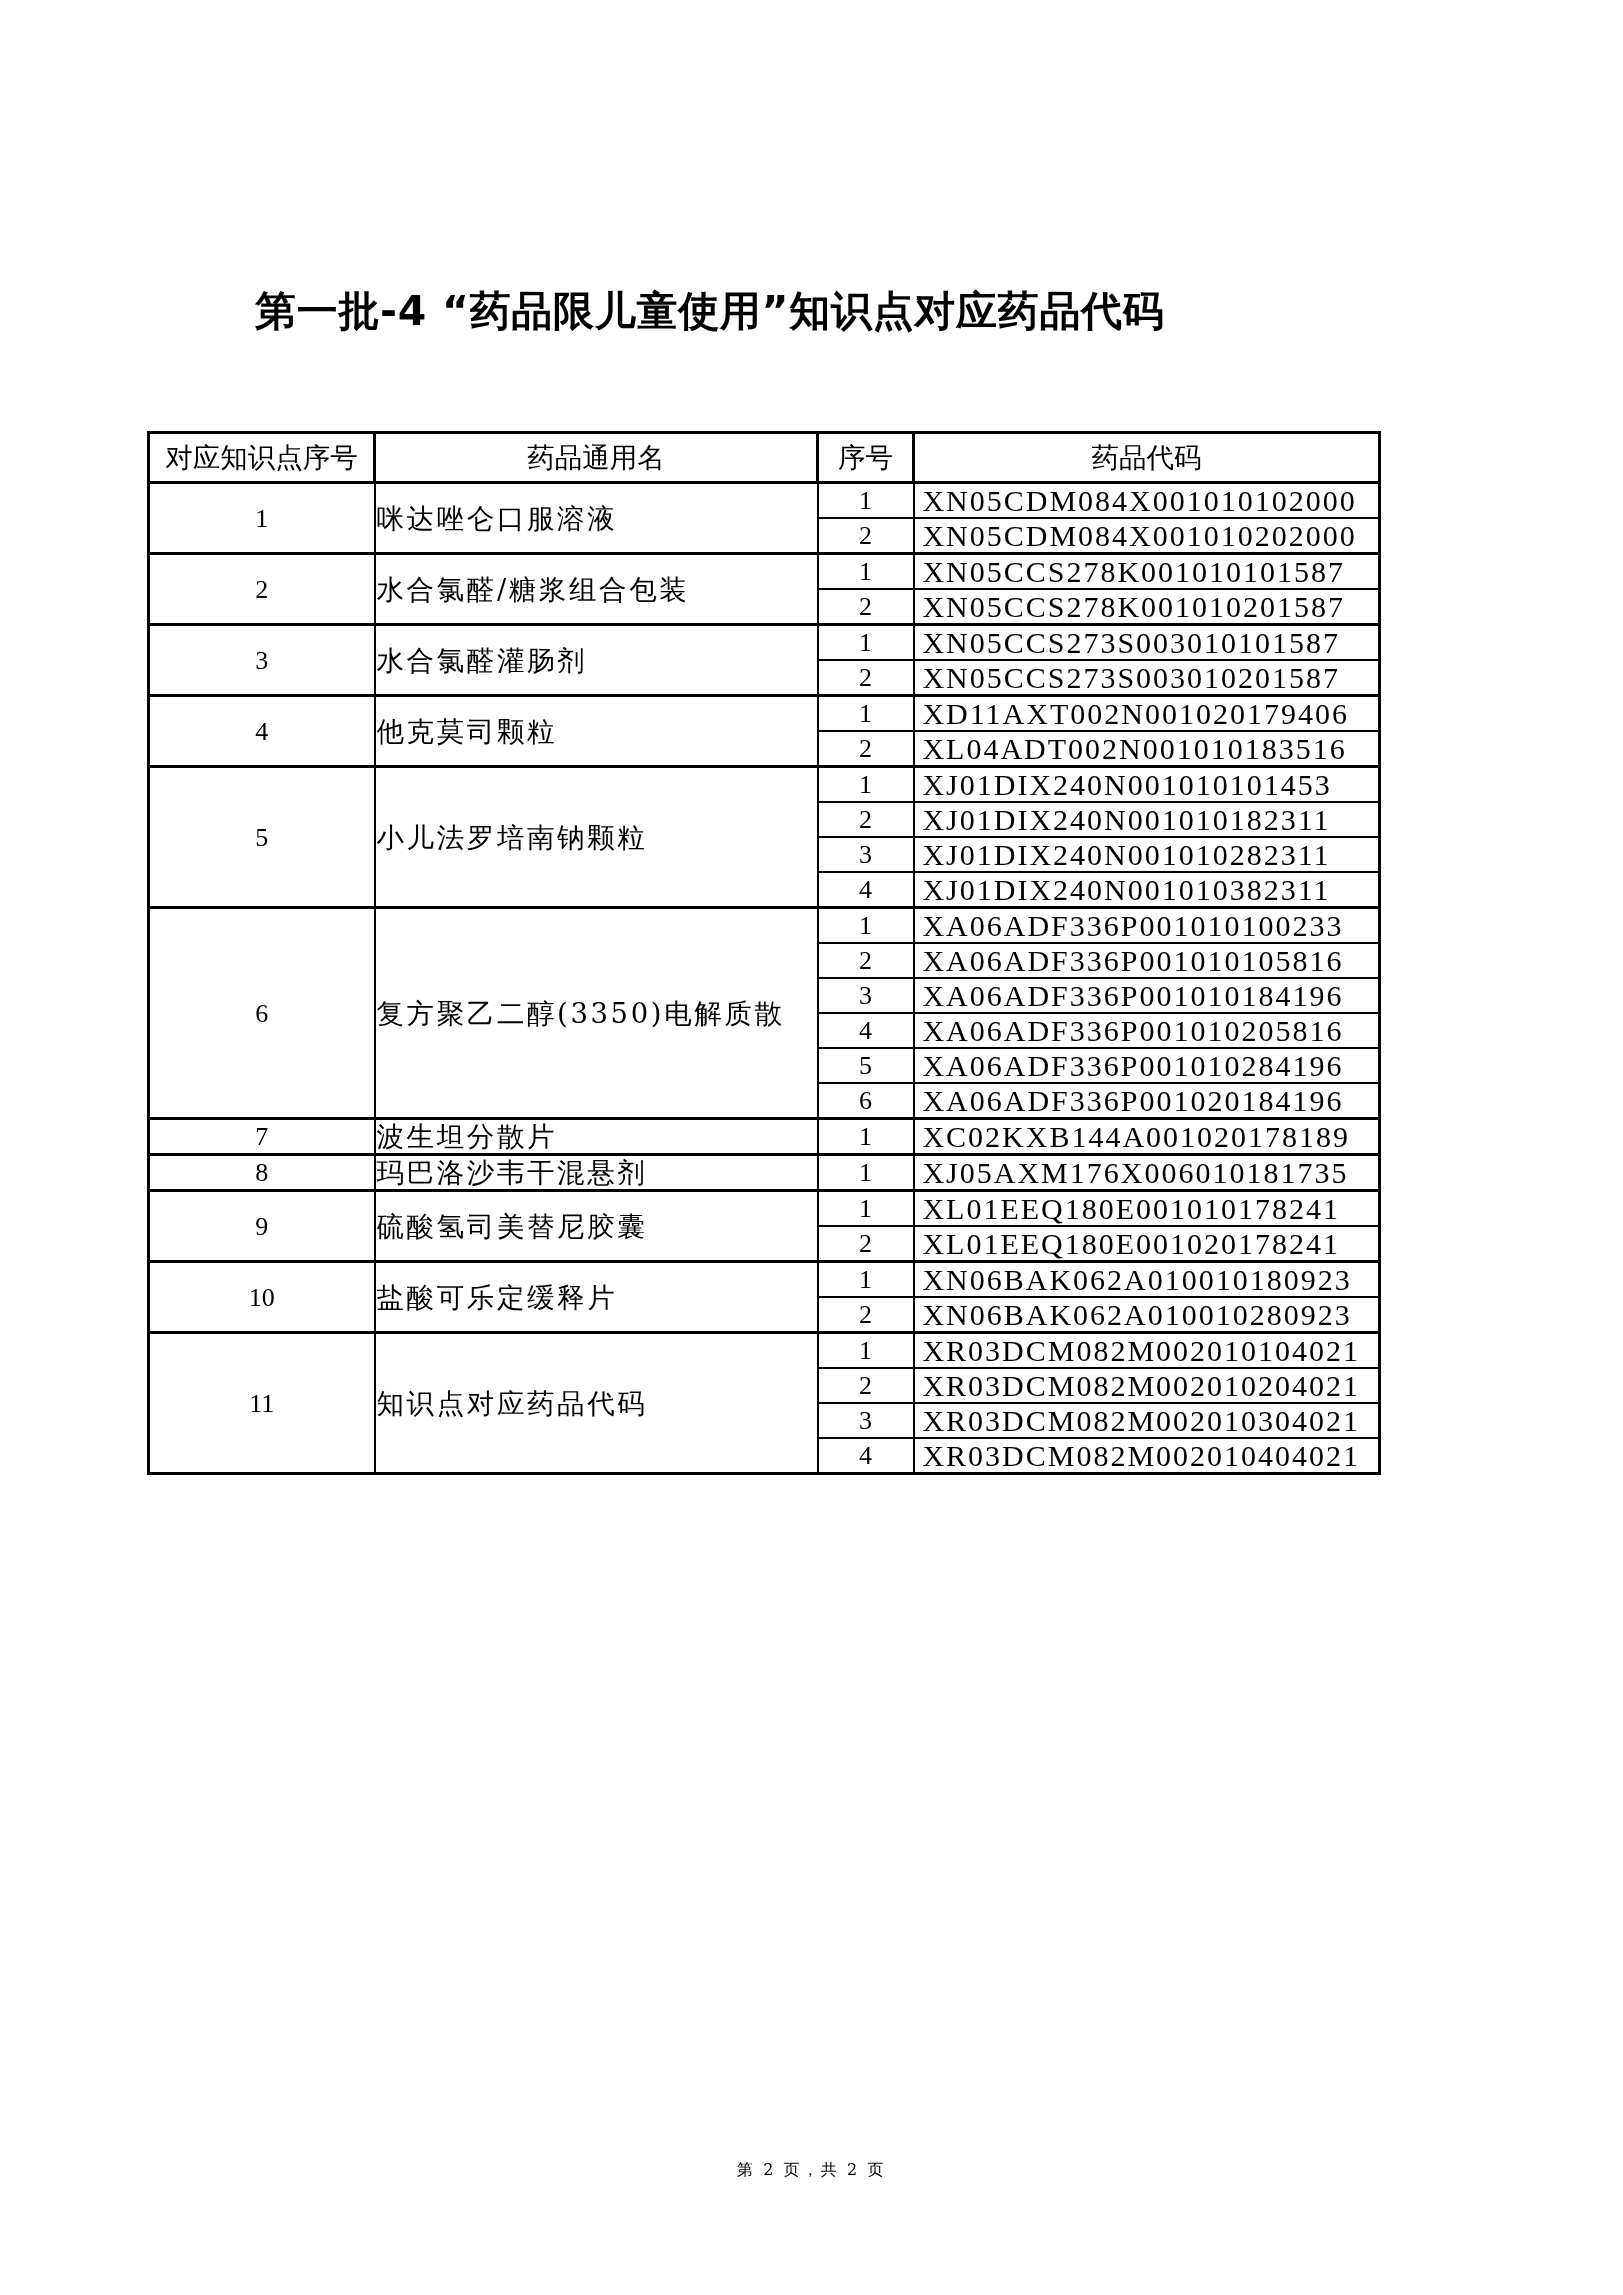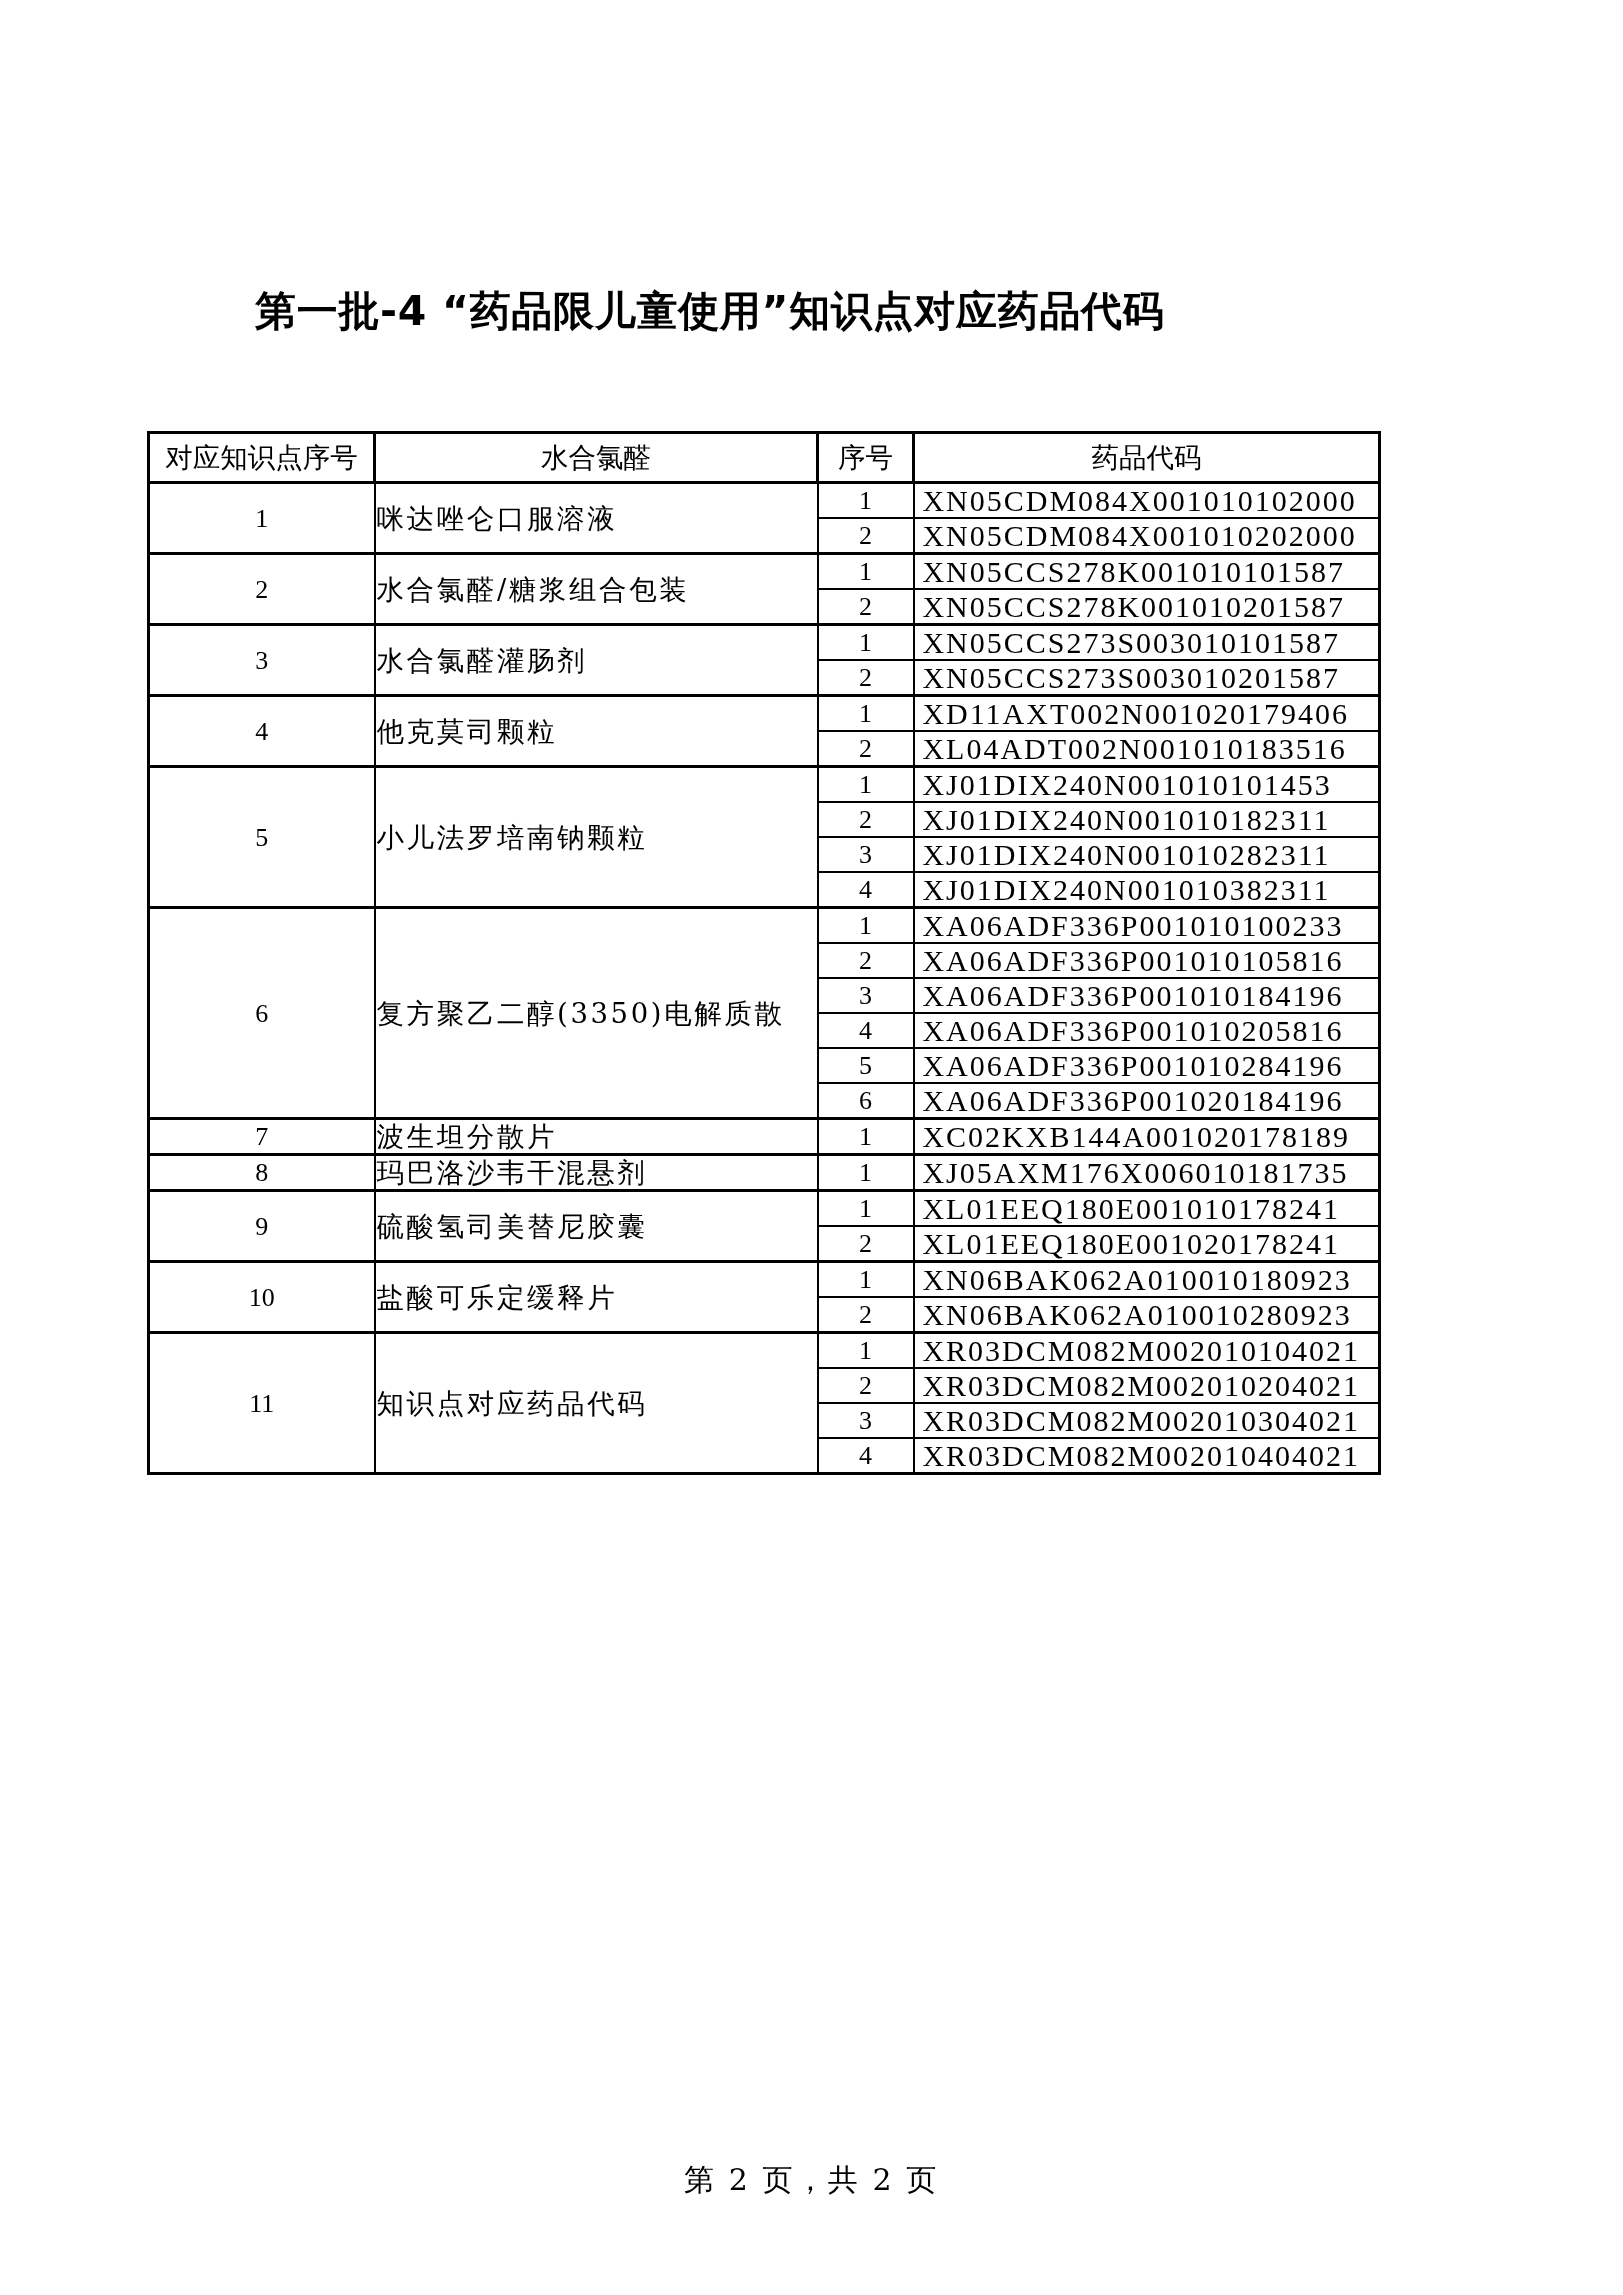--- a/index.html
+++ b/index.html
@@ -87,40 +87,40 @@
     .codes-table tr.group-start td.code {
       border-top-width: 3.3px;
     }
     .page-footer {
       position: absolute;
       left: 0;
       top: 2160px;
       width: 1623px;
       text-align: center;
       font-family: "DejaVu Serif", serif;
-      font-size: 30px;
+      font-size: 16px;
       letter-spacing: 2.6px;
     }
   </style>
 </head>
 <body>
 
 <div class="page-title">第一批-4 “药品限儿童使用”知识点对应药品代码</div>
 
 <table class="codes-table">
   <colgroup>
     <col class="c1">
       <col class="c2">
       <col class="c3">
       <col class="c4">
   </colgroup>
   <thead>
     <tr>
       <th>对应知识点序号</th>
-      <th>水合氯醛</th>
+      <th>药品通用名</th>
       <th>序号</th>
       <th>药品代码</th>
     </tr>
   </thead>
   <tbody id="table-body">
 
     <tr class="group-start">
       <td class="kp" rowspan="2">1</td>
       <td class="name" rowspan="2">咪达唑仑口服溶液</td>
       <td class="seq">1</td>

